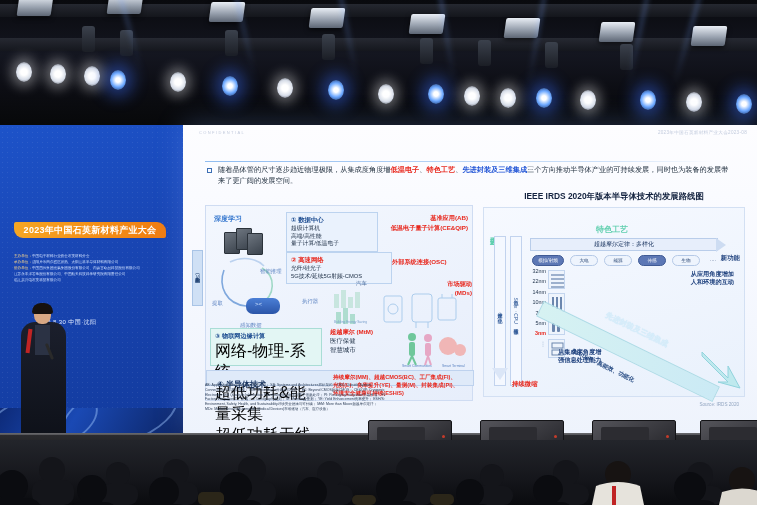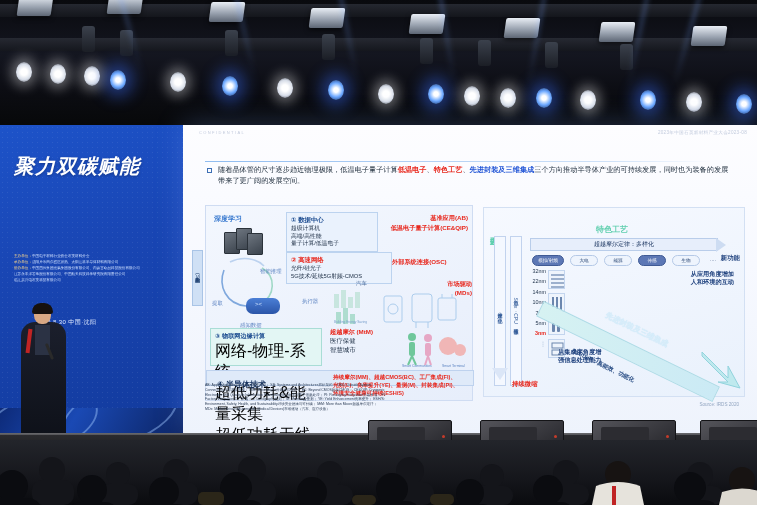--- a/index.html
+++ b/index.html
@@ -240,22 +240,22 @@
     <div class="beam" style="left:230px; top:-24px; height:104px; transform:rotate(-13deg);"></div>
     <div class="beam" style="left:336px; top:-20px; height:102px; transform:rotate(-11deg);"></div>
     <div class="beam" style="left:436px; top:-22px; height:108px; transform:rotate(-9deg);"></div>
     <div class="beam" style="left:545px; top:-16px; height:106px; transform:rotate(10deg);"></div>
     <div class="beam" style="left:648px; top:-14px; height:106px; transform:rotate(12deg);"></div>
     <div class="beam" style="left:700px; top:-10px; height:104px; transform:rotate(16deg);"></div>
   </div>
 
   <div class="banner">
     <div class="bn-main">
-      <div class="bn-l1">聚力双碳赋能</div>
-    </div>
+    </div>
+    <div class="bn-ribbon">2023年中国石英新材料产业大会</div>
     <div class="bn-orgs">
       <div><span class="k">主办单位：</span><span>中国电子材料行业协会石英材料分会</span></div>
       <div><span class="k">承办单位：</span><span>沈阳片帝西尔盛区发热、太阳江科半导体材料有限公司</span></div>
       <div><span class="k">协办单位：</span><span>中国国控集团光氟集团股份有限公司、内蒙古欧晶科技股份有限公司</span></div>
       <div><span>江苏永丰洋芯基股份有限公司、中国航天科技科学研究院有限责任公司</span></div>
       <div><span>临江昊兴电石英科技有限公司</span></div>
     </div>
     <div class="bn-logo">
         <div class="ring"></div>
       </div>
@@ -278,21 +278,21 @@
 
   <div class="screen">
 
     <div class="scr-conf">CONFIDENTIAL</div>
     <div class="scr-meta">2023年中国石英新材料产业大会2023-08</div>
     <div class="title-underline"></div>
 
     <div class="bullet-box">
       <div class="bullet-sq"></div>
       <div class="bullet-txt">
-        <span>随着晶体管的尺寸逐步趋近物理极限，低温电子量子计算</span><span class="hl-r">低温电子</span><span>、</span><span class="hl-r">特色工艺</span><span>、</span><span class="hl-b">先进封装及三维集成</span><span>三个方向推动半导体产业的可持续发展，同时也为装备的发展带来了更广阔的发展空间。</span>
+        <span>随着晶体管的尺寸逐步趋近物理极限，从集成度角度增</span><span class="hl-r">低温电子</span><span>、</span><span class="hl-r">特色工艺</span><span>、</span><span class="hl-b">先进封装及三维集成</span><span>三个方向推动半导体产业的可持续发展，同时也为装备的发展带来了更广阔的发展空间。</span>
       </div>
     </div>
 
     <div class="lpanel">
       <div class="lp-body">
 
         <div class="sa-tab">系统架构(SA)</div>
 
         <div class="dl-label">深度学习</div>
         <div class="srv-stack">
@@ -404,20 +404,21 @@
     <div class="legend">
       <div>AB: Application Benchmarking基准应用；  SA: Systems and Architectures系统架构；  OSC: Outside System</div>
       <div>Connectivity外部系统连接；  MM: More Moore持续摩尔定律；  BC: Beyond CMOS超越CMOS；  CE&amp;QIP: Cryogenic</div>
       <div>Electronics and Quantum Information Processing低温电子与量子信息处理；  PI: Packaging Integration封装集成；  FI:</div>
       <div>Factory Integration工厂集成；  L: Lithography光刻；  M: Metrology量测；  YE: Yield Enhancement良率提升；  ESH/S:</div>
       <div>Environment, Safety, Health, and Sustainability环境安全健康与可持续；  MtM: More than Moore超越摩尔定律；</div>
       <div>MDs: Market Drivers(Automobile, Medical Devices)市场驱动（汽车、医疗设备）</div>
     </div>
 
     <div class="rpanel">
+      <div class="rp-title">IEEE IRDS 2020年版本半导体技术的发展路线图</div>
       <div class="rp-body">
 
         <div class="tese">特色工艺</div>
         <div class="mtm-arrow">超越摩尔定律：多样化</div>
 
         <div class="pill dark" style="left:48px;  width:32px;">模拟/射频</div>
         <div class="pill" style="left:86px;  width:28px;">大电</div>
         <div class="pill" style="left:120px; width:28px;">能源</div>
         <div class="pill dark" style="left:154px; width:28px;">传感</div>
         <div class="pill" style="left:188px; width:28px;">生物</div>

